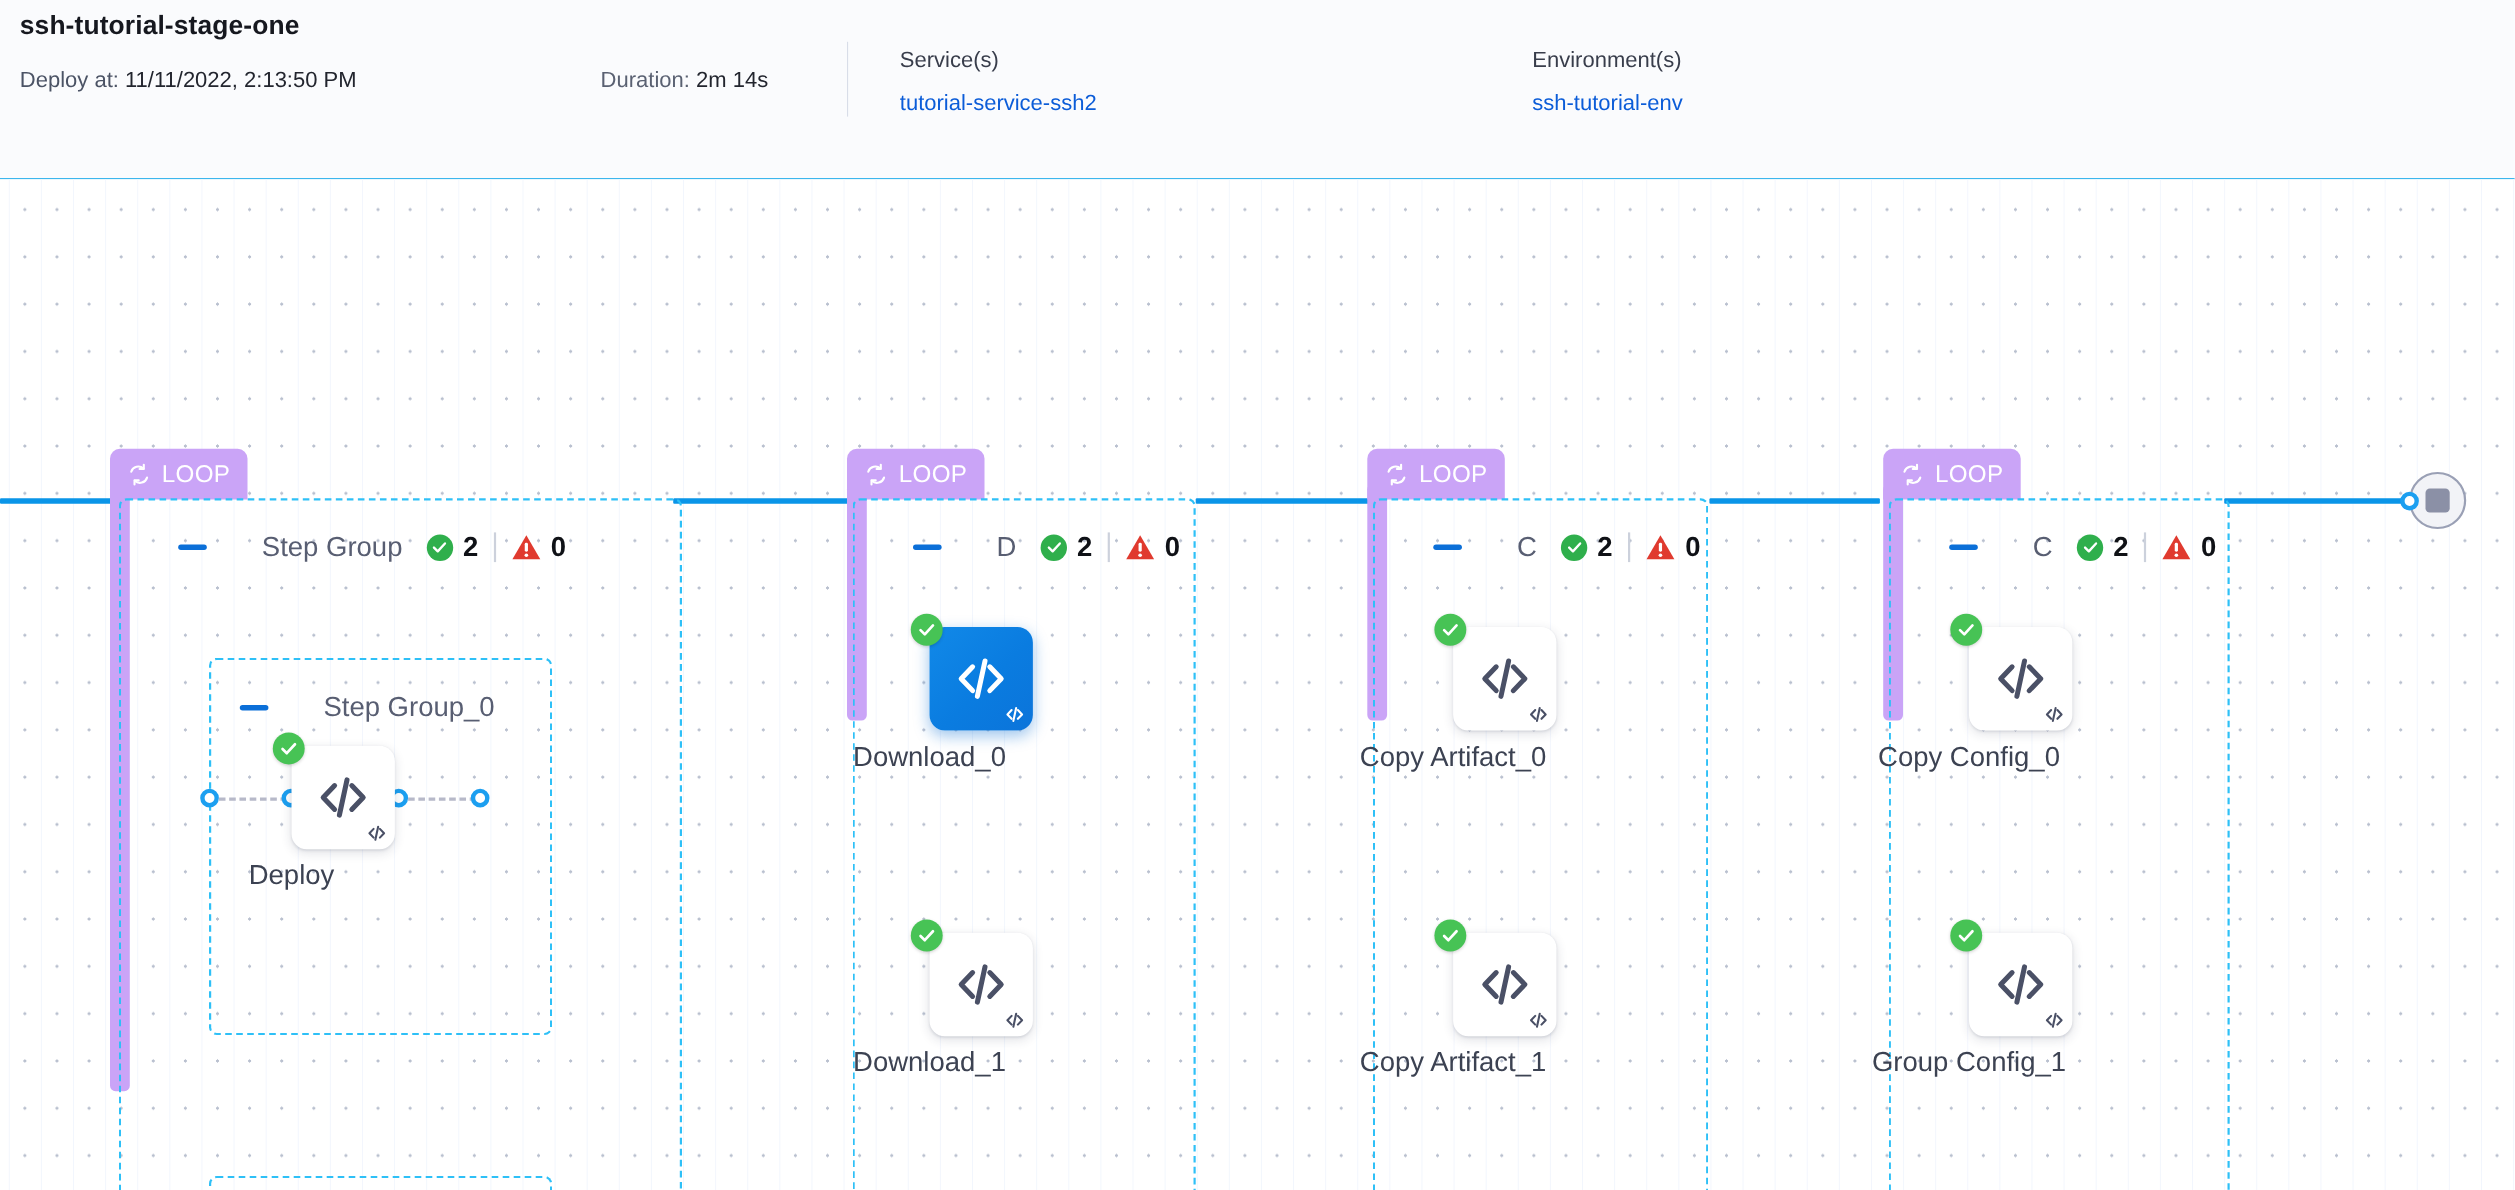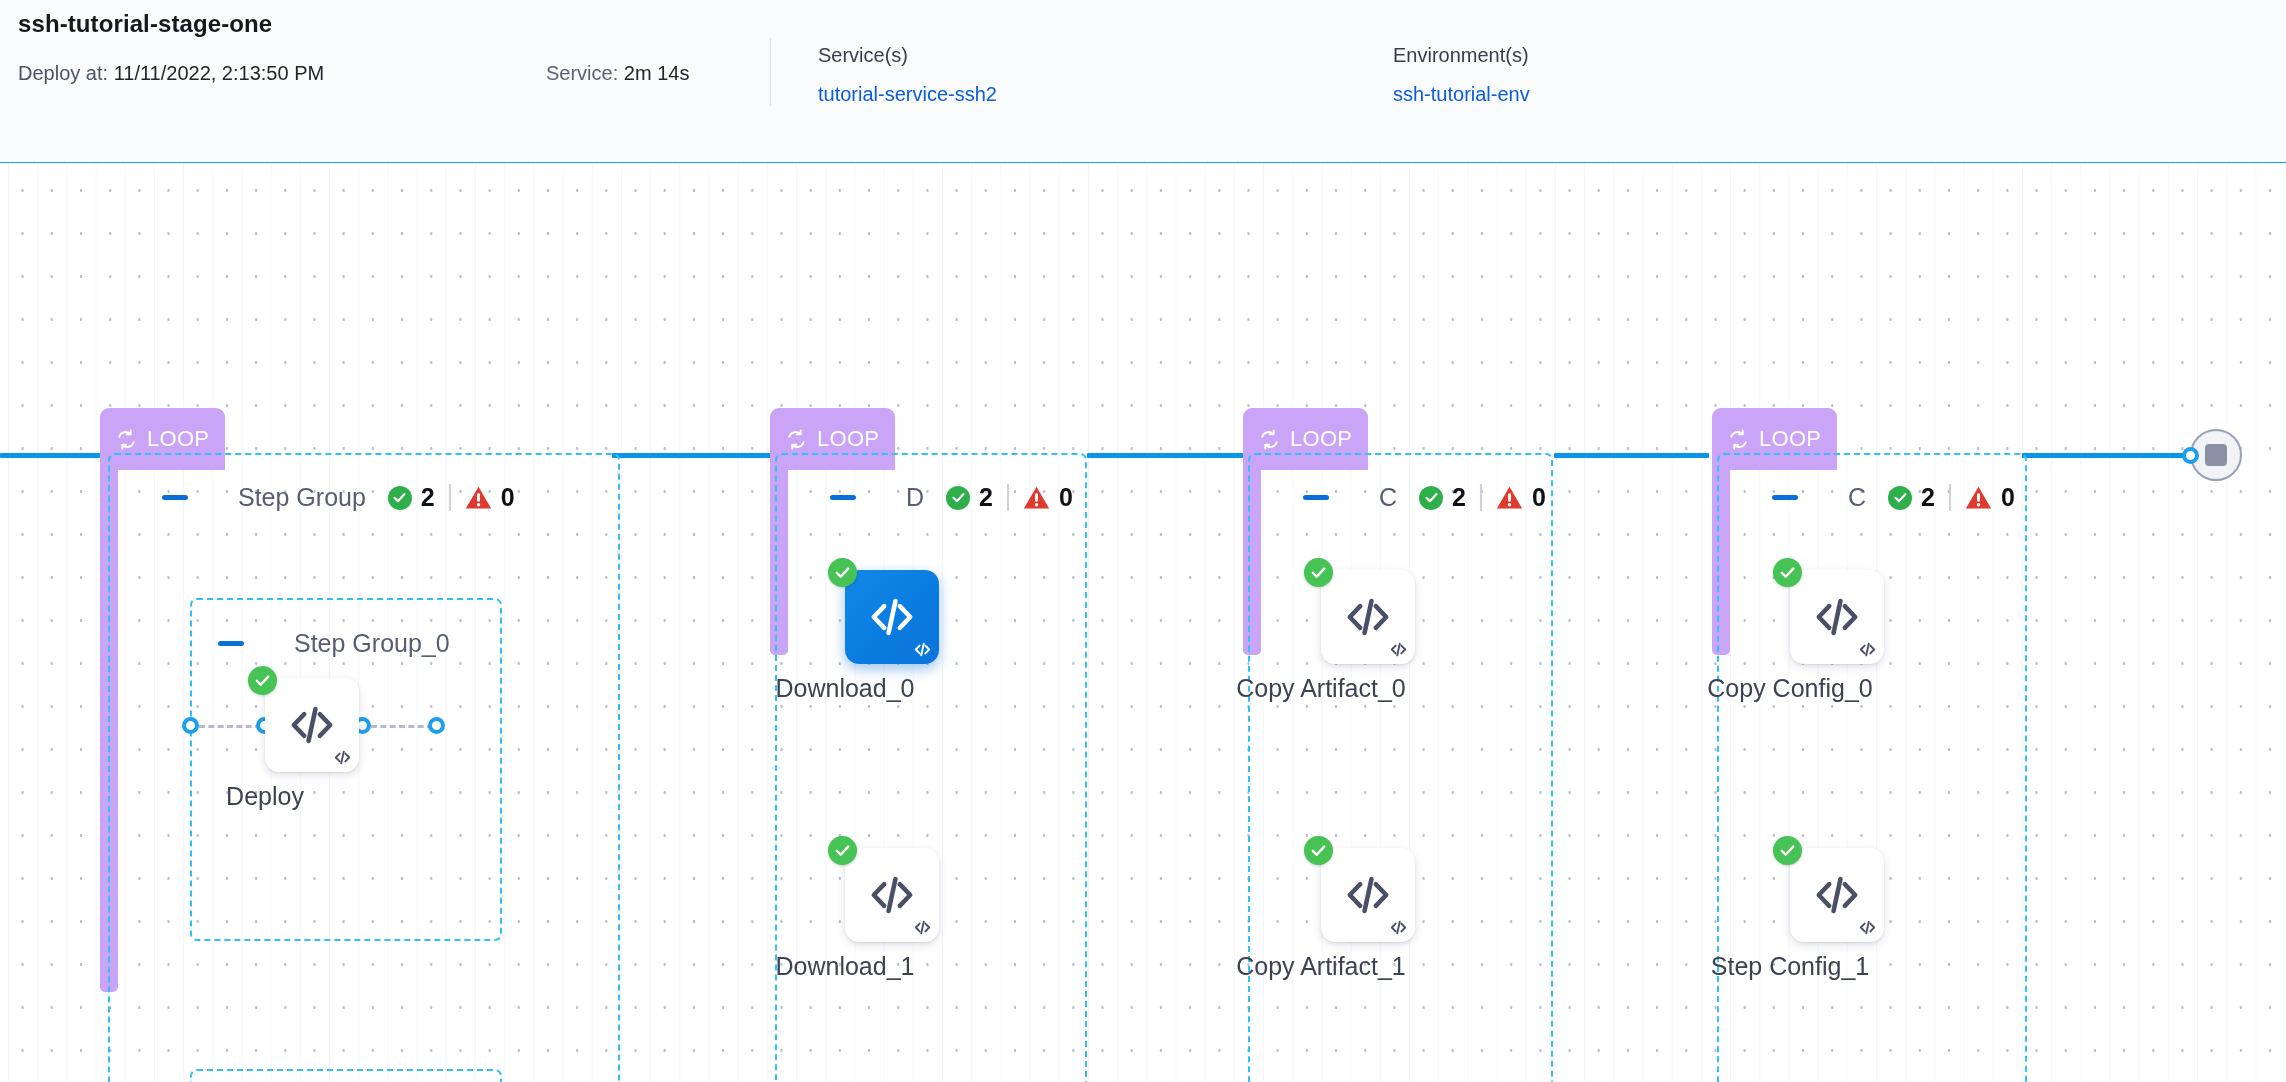--- a/index.html
+++ b/index.html
@@ -61,21 +61,21 @@
     position:absolute; height:5px; background:#0a95e8; border-radius:1px;
   }
 
   
   .loop-group{ position:absolute; }
   .loop-bar{
     position:absolute; left:0; top:32px; width:18px;
     background:#caa4f7; border-radius:5px;
   }
   .loop-badge{
-    position:absolute; left:0; top:0; height:62px;
+    position:absolute; left:0; top:0; height:46px;
     background:#caa4f7;
     border-radius:9px 9px 0 0;
     display:flex; align-items:center; gap:9px;
     padding:0 16px 0 15px;
   }
   .loop-badge .loop-txt{
     color:#ffffff; font-size:22px; letter-spacing:.3px;
   }
   .loop-icon{ width:23px; height:23px; display:block; }
 
@@ -171,21 +171,21 @@
 
 <div id="exec-header">
   <div id="stage-title">ssh-tutorial-stage-one</div>
 
   <div id="started-at" class="meta-line">
     <b>Deploy at:</b>
     <span class="val">11/11/2022, 2:13:50 PM</span>
   </div>
 
   <div id="duration" class="meta-line">
-    <span>Service:</span>
+    <span>Duration:</span>
     <span class="val">2m 14s</span>
   </div>
 
   <div id="header-divider"></div>
 
   <div id="svc-block" class="meta-block">
     <div class="mb-label">Service(s)</div>
     <div class="mb-link">tutorial-service-ssh2</div>
   </div>
 
@@ -503,21 +503,21 @@
           <polyline points="8.4,7 3.6,12 8.4,17"></polyline>
             <polyline points="15.6,7 20.4,12 15.6,17"></polyline>
             <line x1="13.6" y1="4.6" x2="10.4" y2="19.4"></line>
         </svg>
       </div>
       <div class="node-status">
         <svg viewBox="0 0 24 24" fill="none" stroke="#fff" stroke-width="3.4" stroke-linecap="round" stroke-linejoin="round">
             <polyline points="4,12.5 9.5,18 20,6.5"></polyline>
           </svg>
       </div>
-      <div class="node-label">Step Config_1</div>
+      <div class="node-label">Group Config_1</div>
     </div>
   </div>
 
   <div id="end-node" style="left:2190px; top:266px;">
     <div class="stop-sq"></div>
   </div>
   <div class="port-plain" style="left:2182px; top:284px;"></div>
 
 </div>
 

